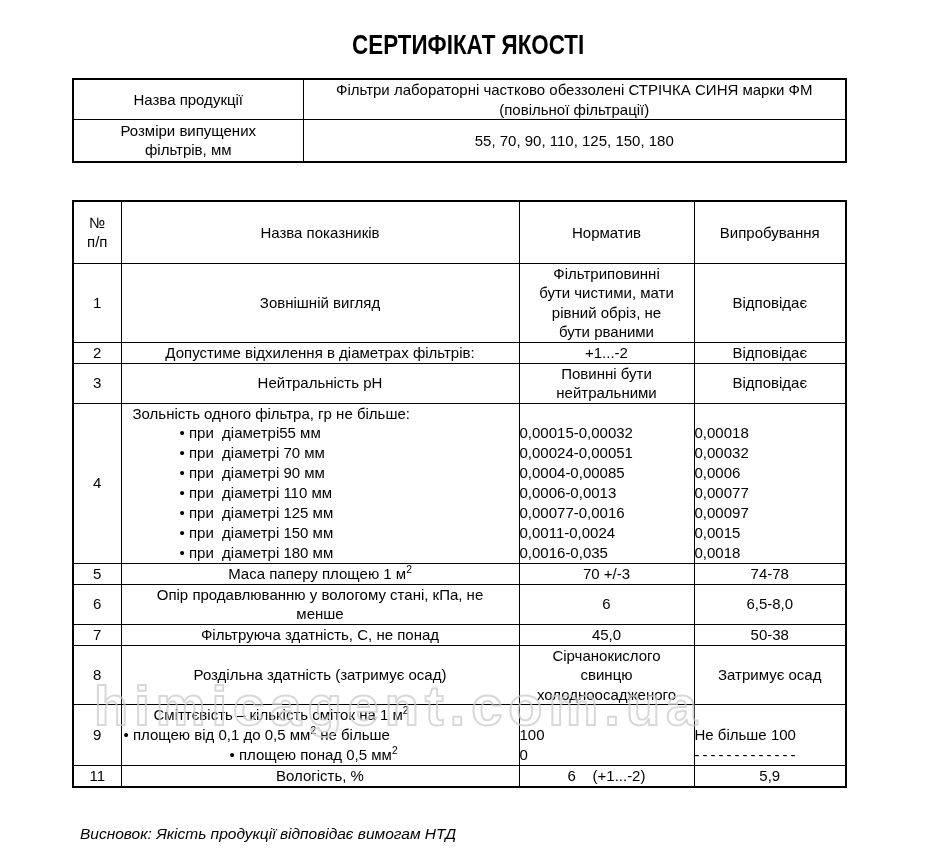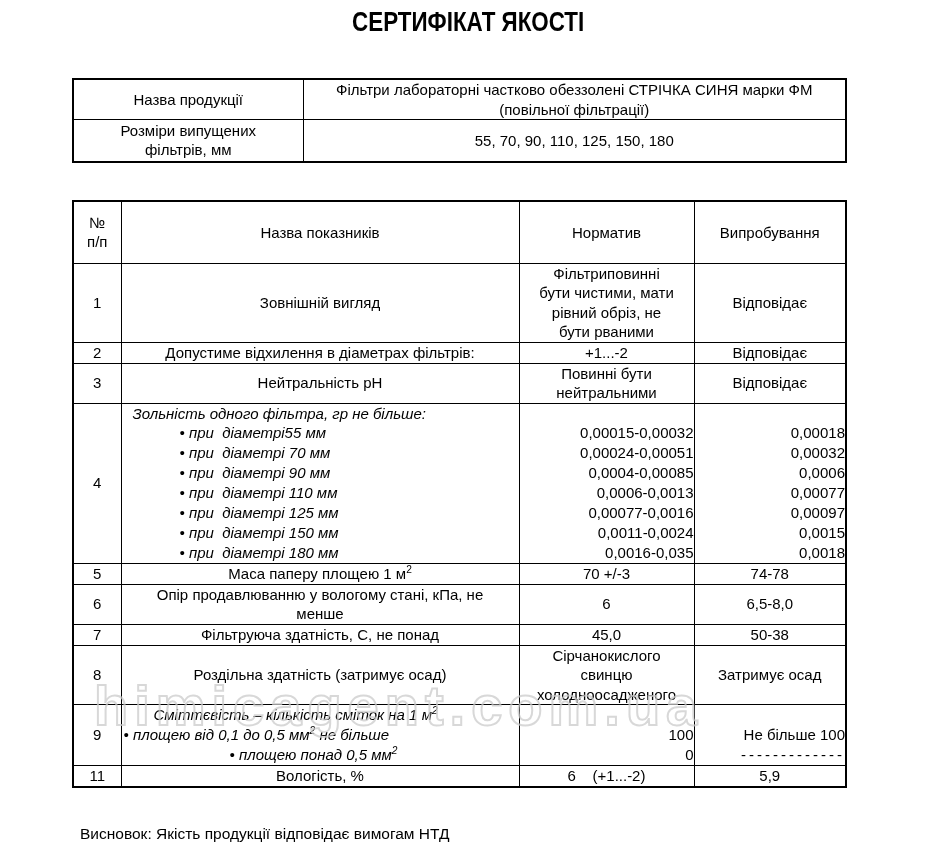--- a/index.html
+++ b/index.html
@@ -3,46 +3,47 @@
 <meta charset="utf-8">
 <style>
   html,body{margin:0;padding:0;}
   body{
     width:937px;height:857px;background:#ffffff;color:#000;
     font-family:"Liberation Sans", sans-serif;font-size:15px;
   }
   .page{position:relative;width:937px;height:857px;overflow:hidden;background:#fff;}
 
   h1.doc-title{
-    margin:0;position:absolute;top:6px;left:0;width:937px;
+    margin:0;position:absolute;top:29px;left:0;width:937px;
     text-align:center;font-size:28px;font-weight:bold;line-height:32px;
   }
   h1.doc-title .condensed{display:inline-block;transform:scaleX(0.8);letter-spacing:0px;}
 
   table.doc-table{
     border-collapse:collapse;table-layout:fixed;position:absolute;left:72px;
     border:2px solid #000;
   }
   table.info-table{top:78px;width:773px;}
   table.main-table{top:200px;width:773px;}
   .doc-table td,.doc-table th{
     border:1px solid #000;padding:0 2px;vertical-align:middle;
     text-align:center;white-space:pre-wrap;line-height:19.5px;
     font-weight:normal;overflow:hidden;
   }
   td.multi{vertical-align:top;padding:0;}
-  td.name-multi{text-align:left;font-style:italic;}
+  td.name-multi{text-align:left;}
   .line{white-space:pre;overflow:hidden;}
-  .line.c{text-align:right;}
+  .line.c{text-align:left;}
   .dashes{letter-spacing:3px;}
   sup{font-size:0.68em;line-height:0;}
 
   .conclusion{
     position:absolute;left:80px;top:824px;font-size:15.5px;line-height:20px;
     white-space:pre;
+    font-style:italic;
   }
 
   .watermark{
     position:absolute;left:94px;top:678px;z-index:5;pointer-events:none;
     font-size:56px;font-weight:bold;letter-spacing:6px;line-height:1;
     color:transparent;-webkit-text-stroke:2px #cccccc;opacity:0.75;
     white-space:pre;
   }
 </style>
 </head>

